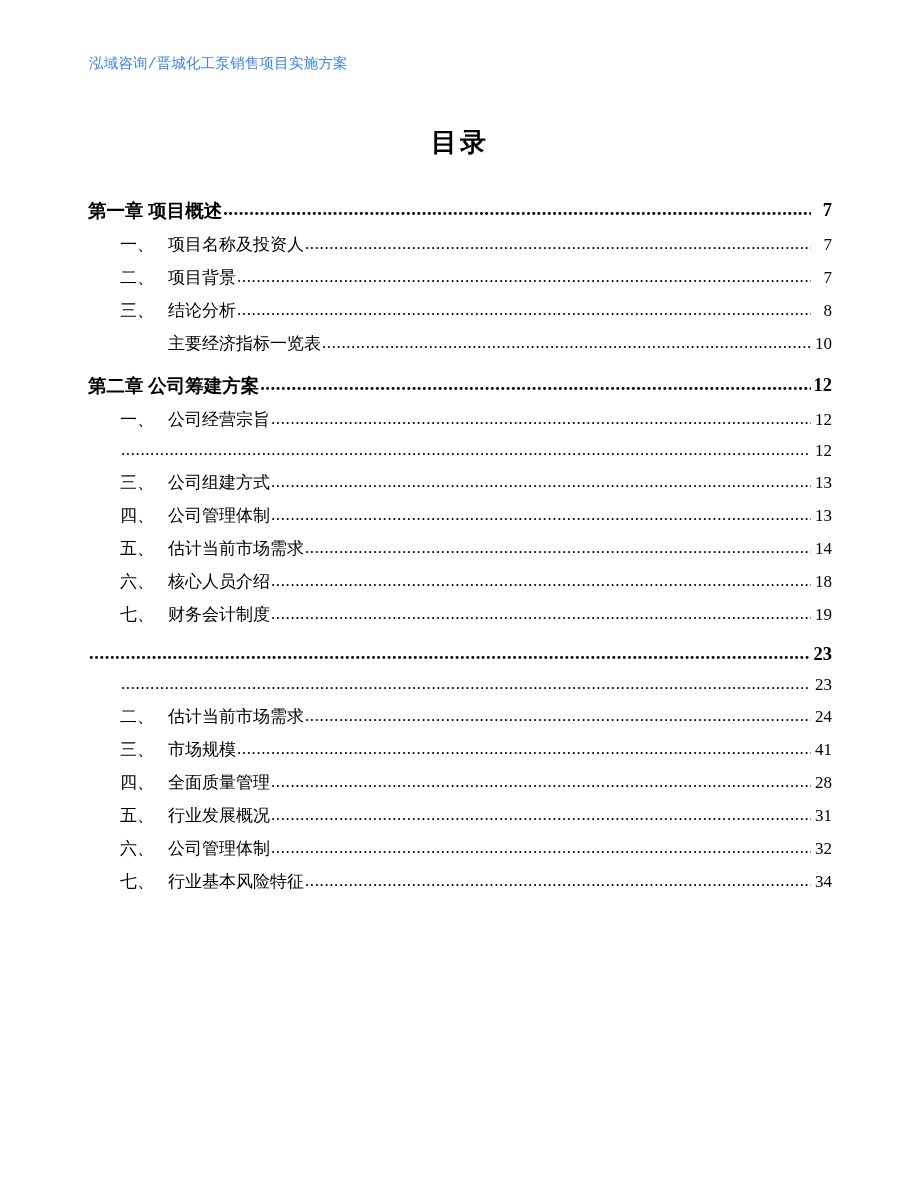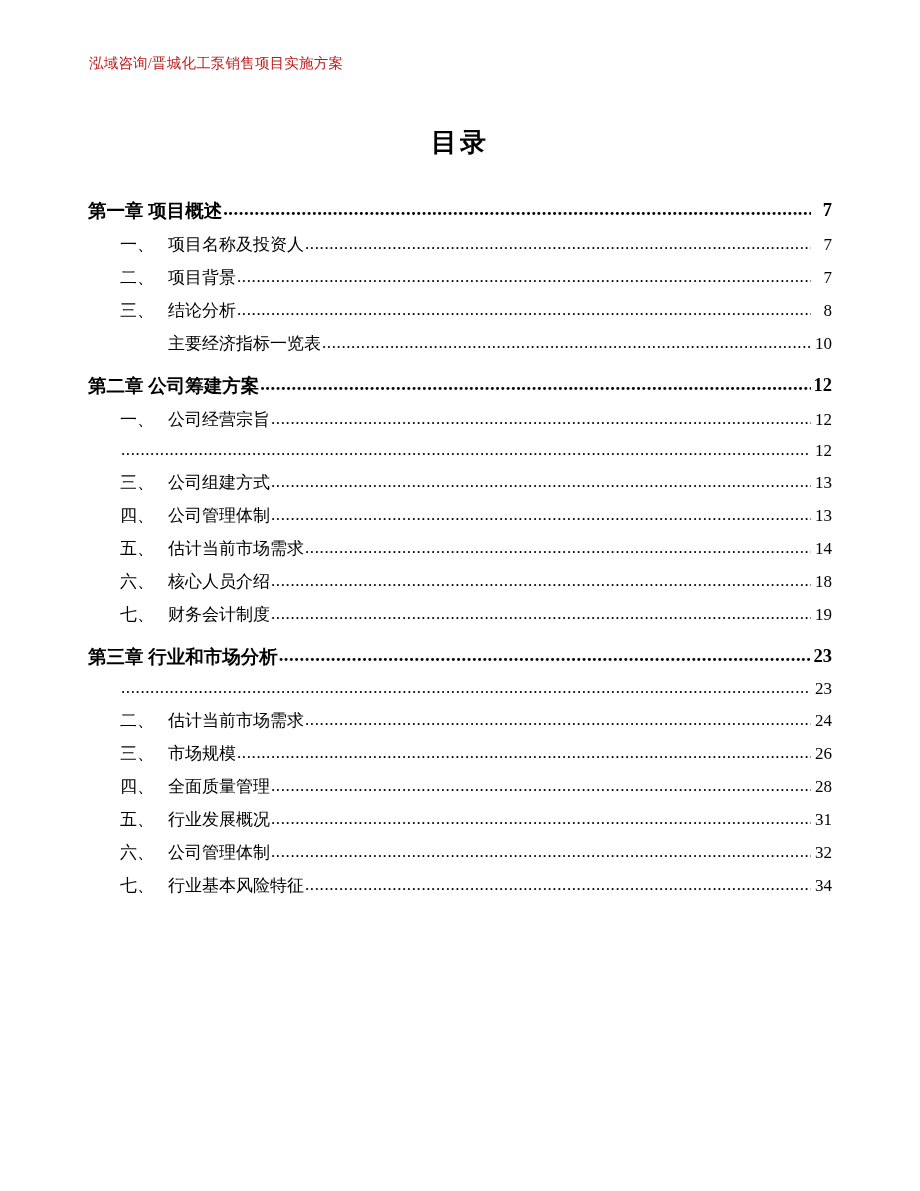--- a/index.html
+++ b/index.html
@@ -17,25 +17,25 @@
   }
   .page {
     width: 920px;
     height: 1191px;
     box-sizing: border-box;
     padding: 48px 88px 40px 88px;
     position: relative;
   }
   .header {
     font-size: 14.5px;
-    color: #b91c1c;
+    color: #3b82f6;
     letter-spacing: 0.2px;
     margin-left: 1px;
     margin-top: 6px;
-    font-family: Liberation Serif, serif;
+    font-family: Liberation Mono, monospace;
   }
   .toc-title {
     text-align: center;
     font-size: 26px;
     font-weight: bold;
     margin-top: 52px;
     margin-bottom: 38px;
     letter-spacing: 3px;
     font-family: "Liberation Serif", "DejaVu Serif", serif;
   }
@@ -164,37 +164,36 @@
         <span class="toc-label"><span class="idx-cn">六、</span><span>核心人员介绍</span></span>
         <span class="toc-gap">........................................................................................................................................................................................................</span>
         <span class="toc-page">18</span>
       </div>
       <div class="toc-row level2">
         <span class="toc-label"><span class="idx-cn">七、</span><span>财务会计制度</span></span>
         <span class="toc-gap">........................................................................................................................................................................................................</span>
         <span class="toc-page">19</span>
       </div>
       <div class="toc-row level1">
-        <span class="toc-label"><span>第三章 行业和市场分析</span></span>
         <span class="toc-gap">........................................................................................................................................................................................................</span>
         <span class="toc-page">23</span>
       </div>
       <div class="toc-row level2">
         <span class="toc-gap">........................................................................................................................................................................................................</span>
         <span class="toc-page">23</span>
       </div>
       <div class="toc-row level2">
         <span class="toc-label"><span class="idx-cn">二、</span><span>估计当前市场需求</span></span>
         <span class="toc-gap">........................................................................................................................................................................................................</span>
         <span class="toc-page">24</span>
       </div>
       <div class="toc-row level2">
         <span class="toc-label"><span class="idx-cn">三、</span><span>市场规模</span></span>
         <span class="toc-gap">........................................................................................................................................................................................................</span>
-        <span class="toc-page">26</span>
+        <span class="toc-page">41</span>
       </div>
       <div class="toc-row level2">
         <span class="toc-label"><span class="idx-cn">四、</span><span>全面质量管理</span></span>
         <span class="toc-gap">........................................................................................................................................................................................................</span>
         <span class="toc-page">28</span>
       </div>
       <div class="toc-row level2">
         <span class="toc-label"><span class="idx-cn">五、</span><span>行业发展概况</span></span>
         <span class="toc-gap">........................................................................................................................................................................................................</span>
         <span class="toc-page">31</span>

